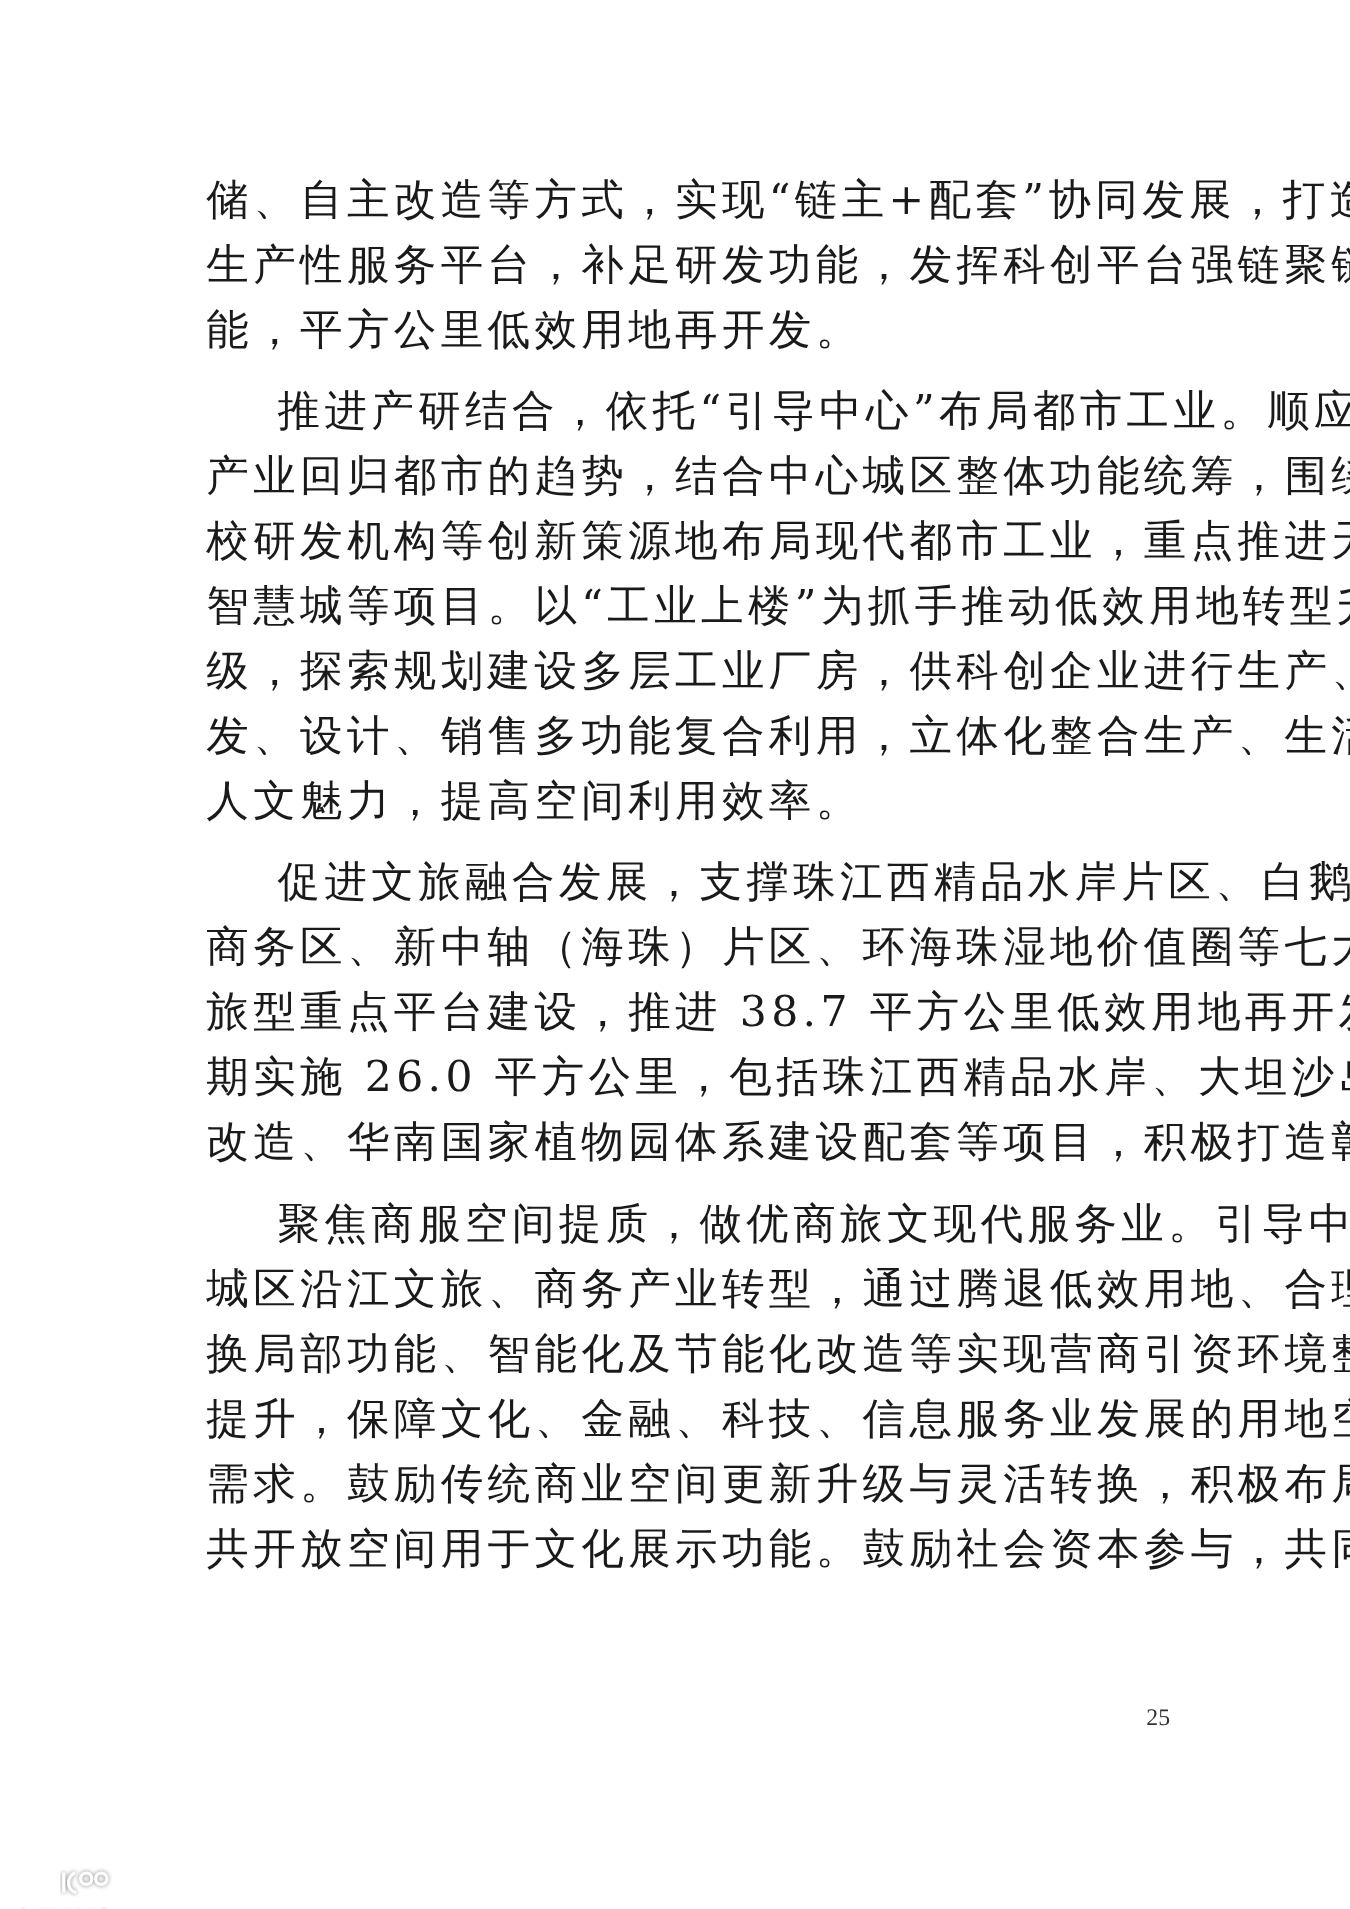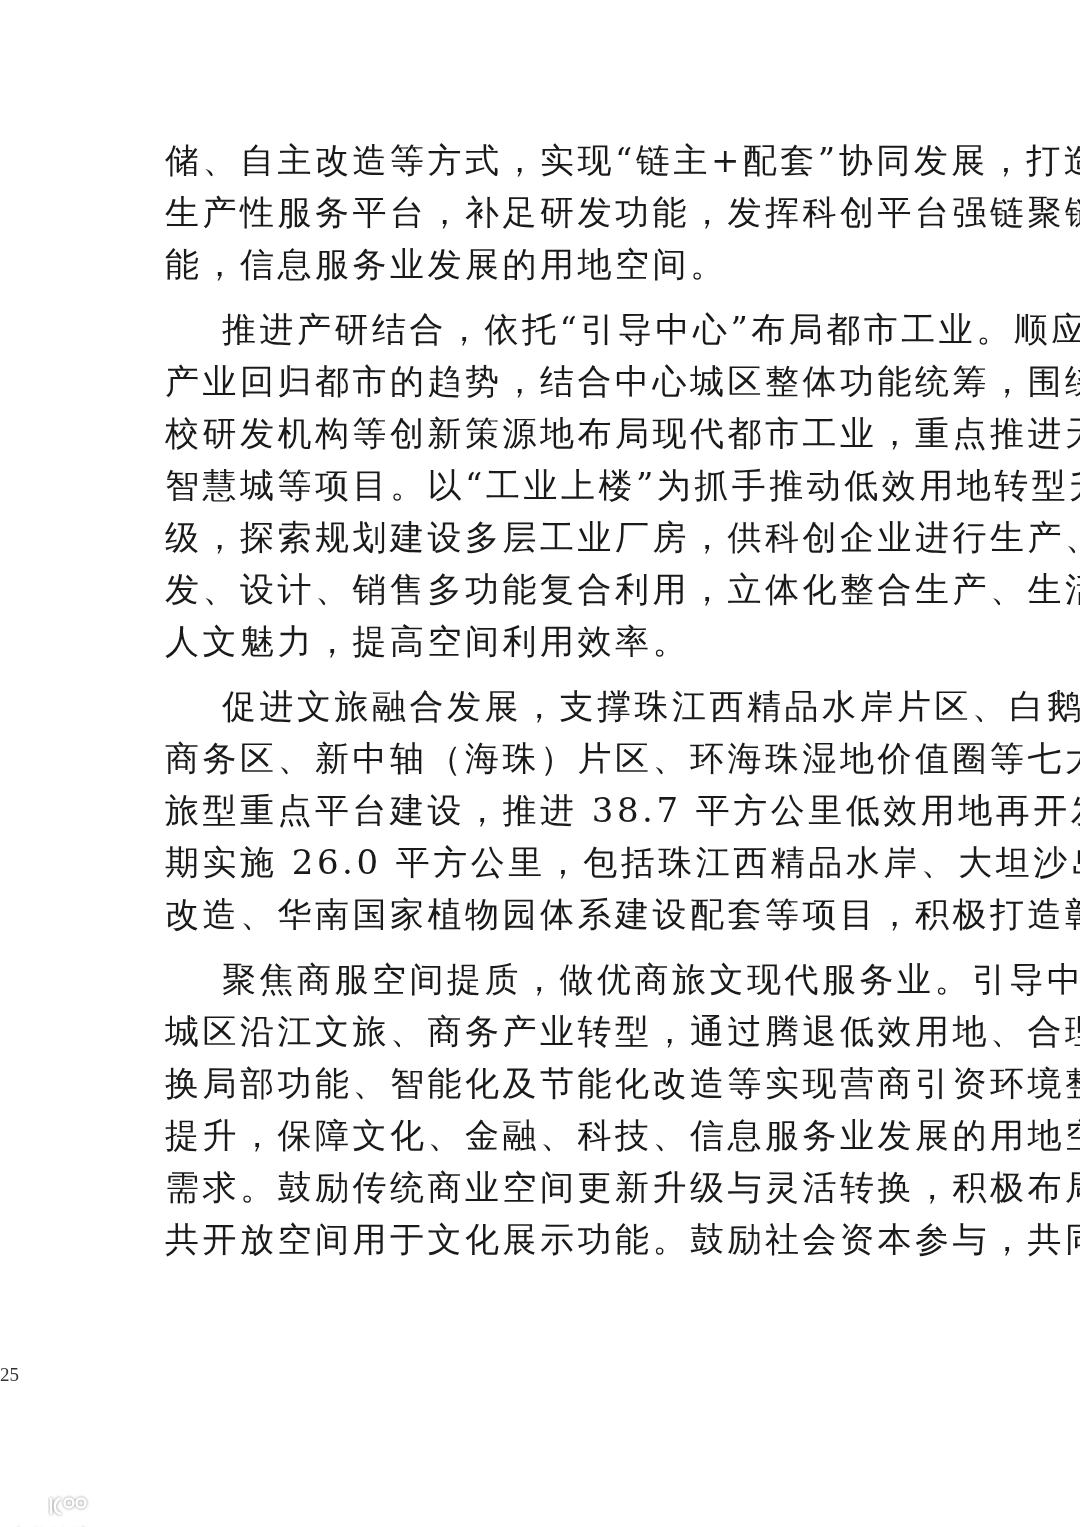--- a/index.html
+++ b/index.html
@@ -40,21 +40,21 @@
   .line {
     display: block;
     white-space: nowrap;
     overflow: visible;
   }
   .page-number {
     position: absolute;
     left: 0;
     width: 936px;
     top: 1364px;
-    text-align: left;
+    text-align: right;
     font-size: 19px;
     font-family: "Liberation Serif", serif;
     color: #333333;
   }
   .watermark {
     position: absolute;
     left: 8px;
     top: 1494px;
     display: flex;
     align-items: flex-end;
@@ -71,21 +71,21 @@
 </style>
 </head>
 <body>
 
 <div class="page">
   <div class="body-text">
 
     <p class="para">
       <span class="line">储、自主改造等方式，实现“链主+配套”协同发展，打造</span>
       <span class="line">生产性服务平台，补足研发功能，发挥科创平台强链聚链功</span>
-      <span class="line">能，信息服务业发展的用地空间。</span>
+      <span class="line">能，平方公里低效用地再开发。</span>
     </p>
 
     <p class="para">
       <span class="line" style="padding-left:57px">推进产研结合，依托“引导中心”布局都市工业。顺应</span>
       <span class="line">产业回归都市的趋势，结合中心城区整体功能统筹，围绕高</span>
       <span class="line">校研发机构等创新策源地布局现代都市工业，重点推进天河</span>
       <span class="line">智慧城等项目。以“工业上楼”为抓手推动低效用地转型升</span>
       <span class="line">级，探索规划建设多层工业厂房，供科创企业进行生产、研</span>
       <span class="line">发、设计、销售多功能复合利用，立体化整合生产、生活等</span>
       <span class="line">人文魅力，提高空间利用效率。</span>

